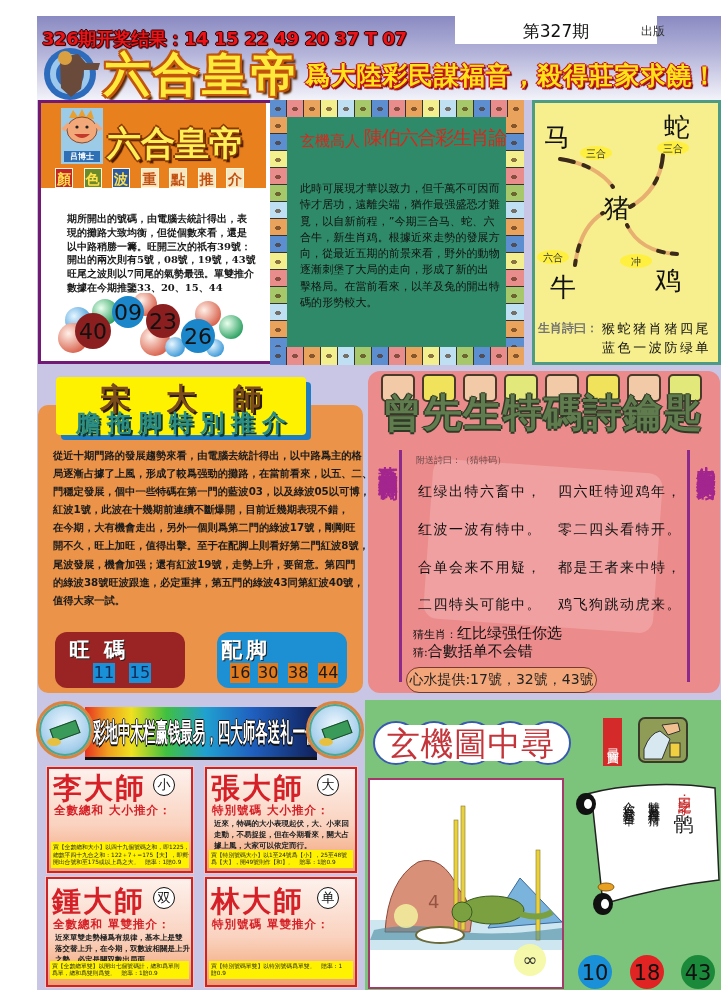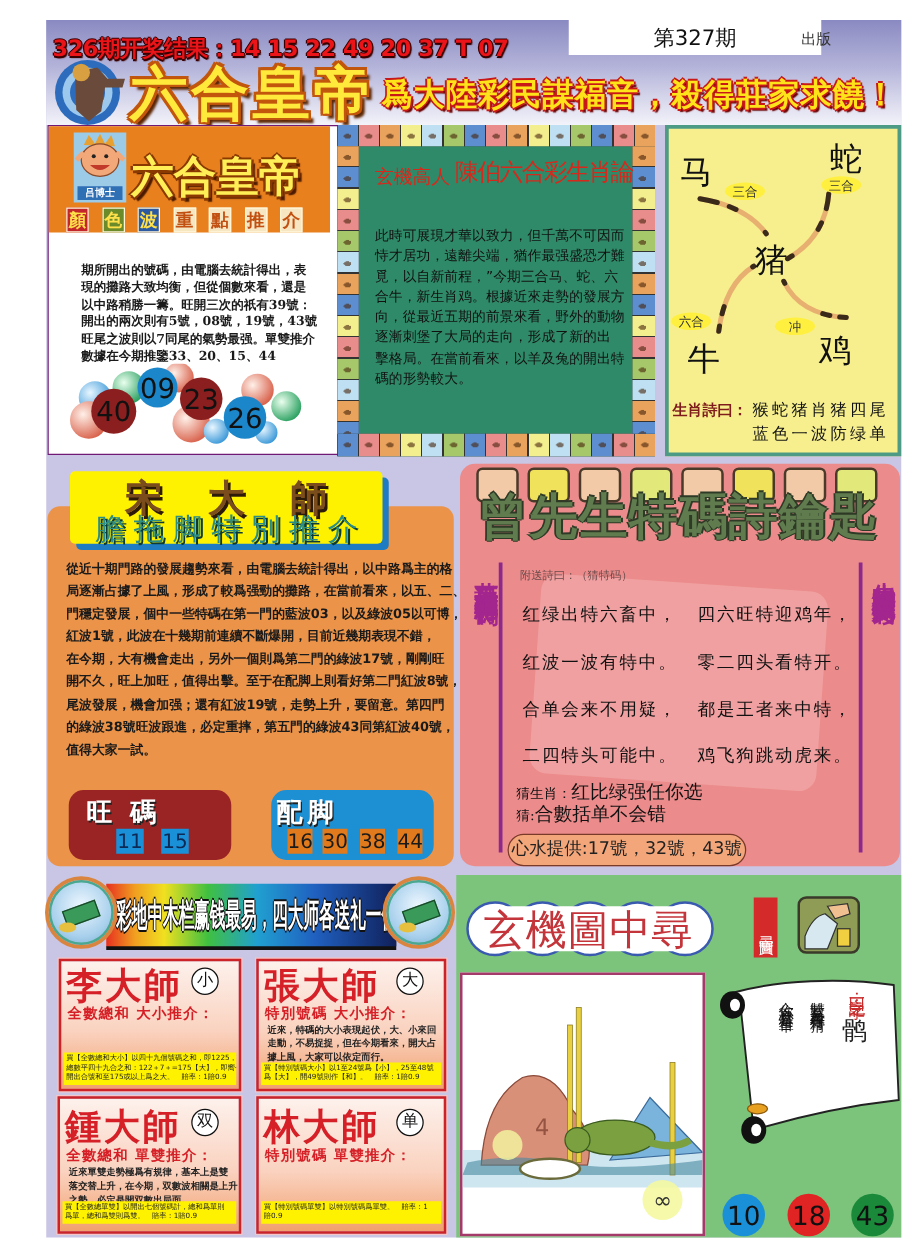--- a/index.html
+++ b/index.html
@@ -13,21 +13,21 @@
 .last-result{left:42px;top:27px;font-size:18px;font-weight:bold;color:#ea1419;letter-spacing:-0.4px;white-space:nowrap;
  text-shadow:1px 0 #3a0000,-1px 0 #3a0000,0 1px #3a0000,0 -1px #3a0000,1px 1px 1px #3a0000}
 .issue-box{left:455px;top:16px;width:202px;height:28px;background:#fff;text-align:center;font-size:17px;line-height:30px;color:#111}
 .publish{left:641px;top:23px;font-size:12px;color:#333}
 .brand{left:104px;top:44px;font-size:46px;font-weight:bold;color:#ffea3c;letter-spacing:3px;white-space:nowrap;
  text-shadow:2px 0 #c2560c,-2px 0 #c2560c,0 2px #c2560c,0 -2px #c2560c,2px 2px #c2560c,-2px -2px #c2560c,2px -2px #c2560c,-2px 2px #c2560c,4px 4px 2px #5a2400}
 .slogan{left:305px;top:59px;font-size:25px;font-weight:bold;color:#ffe31a;letter-spacing:0.8px;white-space:nowrap;
  text-shadow:1.5px 0 #c81818,-1.5px 0 #c81818,0 1.5px #c81818,0 -1.5px #c81818,2px 2px 1px #600}
 
 
-.cw{left:38px;top:100px;width:255px;height:264px;border:1px solid #701a75;background:#fff}
+.cw{left:38px;top:100px;width:255px;height:264px;border:3px solid #701a75;background:#fff}
 .cw-top{position:absolute;left:0;top:0;width:225px;height:85px;background:#e9801e}
 .cw-mascot{position:absolute;left:20px;top:5px;width:42px;height:56px;background:#9ccbe8}
 .cw-mascot span{position:absolute;left:3px;bottom:2px;width:36px;font-size:8px;font-weight:bold;color:#fff;background:#2f6fb4;text-align:center;line-height:11px}
 .cw-title{position:absolute;left:66px;top:18px;font-size:34px;font-weight:bold;color:#ffee55;white-space:nowrap;
  text-shadow:2px 0 #8a3a00,-2px 0 #8a3a00,0 2px #8a3a00,0 -2px #8a3a00,3px 3px 1px #4a1a00}
 .cw-sub{position:absolute;left:14px;top:65px;display:flex}
 .cw-sub span{display:block;width:18px;height:20px;margin-right:10.5px;font-size:14px;font-weight:bold;text-align:center;line-height:20px;border:1px solid #fff6d8}
 .cw-sub span:nth-child(1){background:#c3262a;color:#ffe04a}
 .cw-sub span:nth-child(2){background:#6b8b2a;color:#ffe04a}
 .cw-sub span:nth-child(3){background:#2c5aa2;color:#ffe04a}
@@ -44,28 +44,28 @@
 .strip-v{position:absolute;top:17px;height:230px;background-color:#333;
  background-image:radial-gradient(ellipse 5px 3px at 8px 9px,rgba(70,35,10,.6) 60%,transparent 64%),
  repeating-linear-gradient(180deg,#e9a35c 0 16px,#333 16px 17px,#5d8fd0 17px 33px,#333 33px 34px,#f3ee8e 34px 50px,#333 50px 51px,#e98c8c 51px 67px,#333 67px 68px,#a6c86a 68px 84px,#333 84px 85px,#bfe0f2 85px 101px,#333 101px 102px);
  background-size:17px 17px,auto}
 .zt-pre{position:absolute;left:30px;top:32px;font-size:15px;color:#d8281c;white-space:nowrap}
 .zt-title{position:absolute;left:94px;top:25px;font-size:19px;color:#d8281c;white-space:nowrap;letter-spacing:-1.2px}
 .zt-body{position:absolute;left:30px;top:81px;font-size:11px;line-height:16.3px;color:#111;white-space:nowrap;letter-spacing:0.1px}
 
 
 .zd{left:532px;top:100px;width:189px;height:265px;background:#f7ef8d;border:3px solid #4d9b85}
-.zd-label{position:absolute;left:3px;top:217px;font-size:12px;font-weight:bold;color:#7f1d1d;white-space:nowrap}
+.zd-label{position:absolute;left:3px;top:217px;font-size:12px;font-weight:bold;color:#737373;white-space:nowrap}
 .zd-poem{position:absolute;left:67px;top:216px;font-size:13px;letter-spacing:2.6px;line-height:19px;color:#111;white-space:nowrap;font-family:"DejaVu Serif",serif}
 
 
 .ms{left:38px;top:405px;width:325px;height:288px;border-radius:10px;background:#ea9349}
 .ms-badge{left:56px;top:377px;width:250px;height:58px;border-radius:4px;background:#fff200;box-shadow:5px 5px 0 #1f7cc2}
 .ms-name{position:absolute;left:0;top:2px;width:250px;text-align:center;font-size:30px;font-weight:bold;color:#7b4c1c;letter-spacing:36px;text-indent:36px;text-shadow:2px 2px 0 #2e1a08}
-.ms-sub{position:absolute;left:0;top:30px;width:250px;text-align:center;font-size:24px;font-weight:normal;color:#2a8d86;letter-spacing:7px;text-indent:7px;text-shadow:2px 2px 0 #0d3a36}
+.ms-sub{position:absolute;left:0;top:30px;width:250px;text-align:center;font-size:24px;font-weight:bold;color:#2a8d86;letter-spacing:7px;text-indent:7px;text-shadow:2px 2px 0 #0d3a36}
 .ms-body{left:53px;top:446px;width:305px;font-size:10.3px;font-weight:bold;line-height:18.1px;color:#1a1a1a;white-space:nowrap}
 .hot{left:55px;top:632px;width:130px;height:56px;border-radius:12px;background:#9a2424}
 .sup{left:217px;top:632px;width:130px;height:56px;border-radius:12px;background:#1d8fd3}
 .box-label{position:absolute;left:0;top:4px;width:130px;text-align:left;font-size:21px;font-weight:bold;color:#fff;text-shadow:1px 1px 0 #222}
 .hot .box-label{letter-spacing:14px;text-indent:14px}
 .sup .box-label{letter-spacing:4px;text-indent:4px}
 .ntile{position:absolute;top:31px;height:20px;font-size:16px;line-height:20px;text-align:center}
 .hot .ntile{width:22px;background:#1a90d8;color:#0c2a55}
 .sup .ntile{width:20px;background:#e07a1c;color:#1a1a1a}
 

